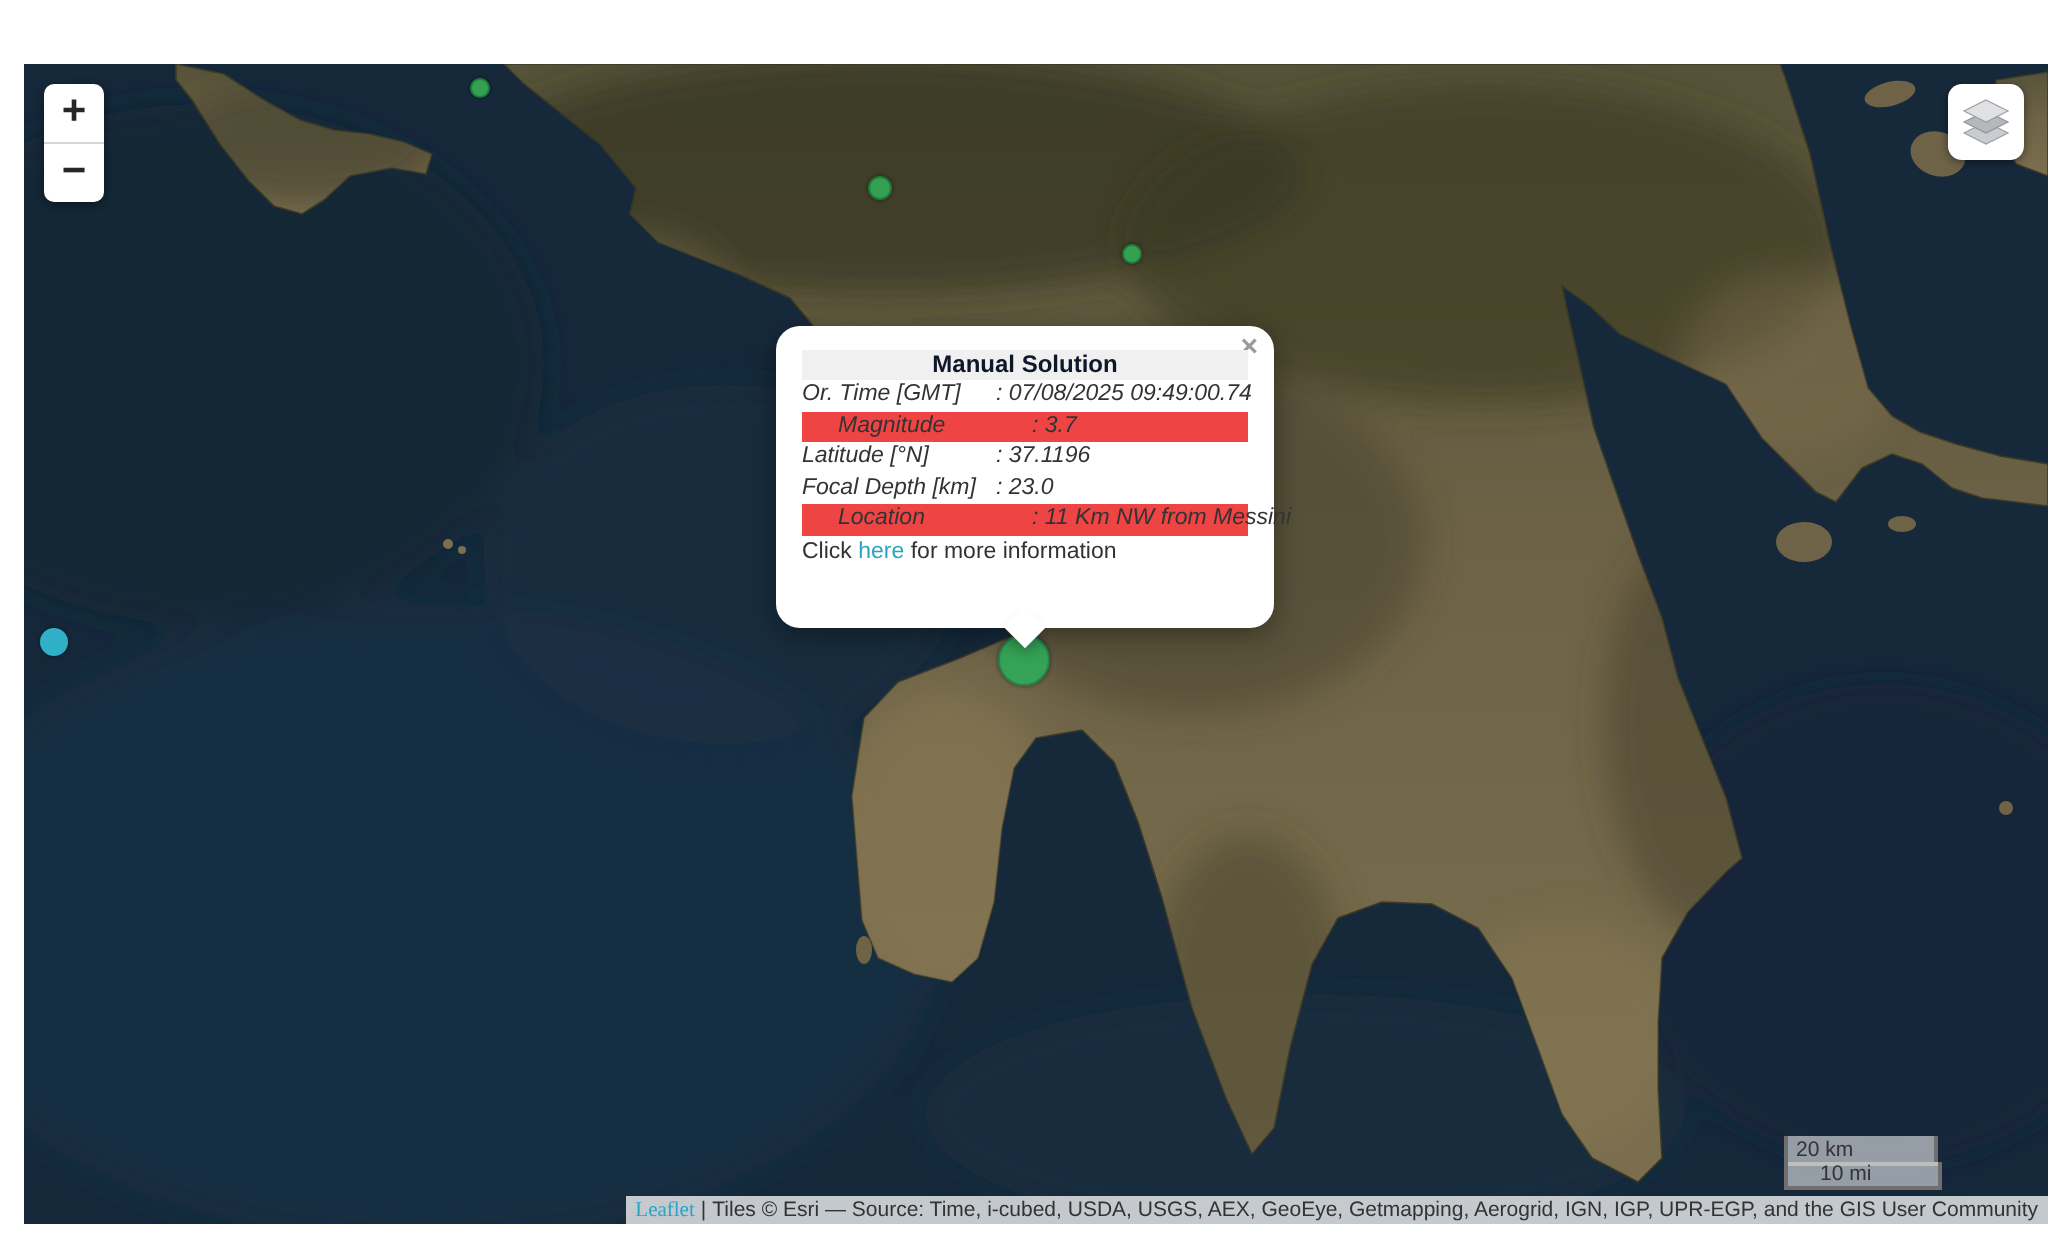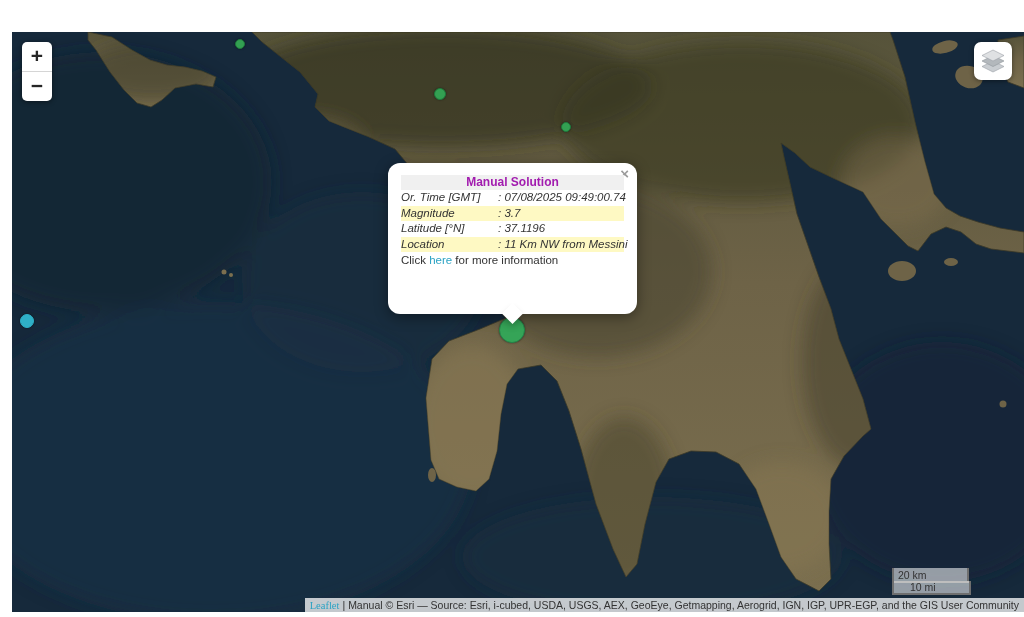--- a/index.html
+++ b/index.html
@@ -31,21 +31,21 @@
          background:#fff;border-radius:12px;
          box-shadow:0 3px 14px rgba(0,0,0,.4);z-index:5;}
   .p-tip{position:absolute;left:50%;bottom:-7px;width:15px;height:15px;margin-left:-8px;
          background:#fff;transform:rotate(45deg);box-shadow:3px 3px 6px rgba(0,0,0,.15);}
   .p-close{position:absolute;top:3px;right:8px;font-size:15px;line-height:15px;
            color:#9b9b9b;text-decoration:none;cursor:pointer;font-weight:bold;}
   .p-content{position:absolute;left:13px;right:13px;top:12px;font-size:11.5px;color:#333;}
   .p-title{background:#f0f0f0;text-align:center;font-weight:bold;
            height:15px;line-height:15px;font-size:12px;}
   .p-row{display:flex;height:15.5px;line-height:15.5px;white-space:nowrap;font-style:italic;}
-  .p-row.alt{background:#fef9c3;}
+  .p-row.alt{background:#ef4444;padding-left:18px;}
   .p-label{width:97px;flex:0 0 97px;}
   .p-value{flex:1;}
   .p-footer{height:17px;line-height:17px;white-space:nowrap;}
   .p-footer a{text-decoration:none;cursor:pointer;}
 
   
   .scale{position:absolute;left:880px;top:536px;font-size:10.5px;color:#333;}
   .scale-km{width:69px;height:12px;line-height:12px;padding:1px 0 0 4px;
             background:rgba(255,255,255,.55);
             border:2px solid #6f6f6f;border-top:none;box-sizing:content-box;}
@@ -153,40 +153,44 @@
       <polygon points="13,12 24,17.5 13,23 2,17.5" fill="#c9cdd1" stroke="#9aa0a6" stroke-width="0.6"></polygon>
       <polygon points="13,6.5 24,12 13,17.5 2,12" fill="#b3b8bc" stroke="#8f959b" stroke-width="0.6"></polygon>
       <polygon points="13,1 24,6.5 13,12 2,6.5" fill="#dfe1e3" stroke="#9aa0a6" stroke-width="0.6"></polygon>
     </svg>
   </div>
 
   <div class="popup">
     <div class="p-tip"></div>
     <a class="p-close">×</a>
     <div class="p-content">
-      <div class="p-title" style="color: #a21caf;">Manual Solution</div>
+      <div class="p-title" style="color: #0f172a;">Manual Solution</div>
       <div class="p-row">
         <span class="p-label">Or. Time [GMT]</span>
         <span class="p-value">: 07/08/2025 09:49:00.74</span>
       </div>
       <div class="p-row alt">
         <span class="p-label">Magnitude</span>
         <span class="p-value">: 3.7</span>
       </div>
       <div class="p-row">
         <span class="p-label">Latitude [°N]</span>
         <span class="p-value">: 37.1196</span>
+      </div>
+      <div class="p-row">
+        <span class="p-label">Focal Depth [km]</span>
+        <span class="p-value">: 23.0</span>
       </div>
       <div class="p-row alt">
         <span class="p-label">Location</span>
         <span class="p-value">: 11 Km NW from Messini</span>
       </div>
       <div class="p-footer"><span>Click </span><a style="color: rgb(43, 163, 196);">here</a><span> for more information</span></div>
     </div>
   </div>
 
   <div class="scale">
     <div class="scale-km">20 km</div>
     <div class="scale-mi">10 mi</div>
   </div>
 
-  <div class="attr"><a style="color: rgb(43, 163, 196); font-family: Liberation Serif, serif;">Leaflet</a><span class="sep">|</span><span>Manual © Esri — Source: Esri, i-cubed, USDA, USGS, AEX, GeoEye, Getmapping, Aerogrid, IGN, IGP, UPR-EGP, and the GIS User Community</span></div>
+  <div class="attr"><a style="color: rgb(43, 163, 196); font-family: Liberation Serif, serif;">Leaflet</a><span class="sep">|</span><span>Tiles © Esri — Source: Time, i-cubed, USDA, USGS, AEX, GeoEye, Getmapping, Aerogrid, IGN, IGP, UPR-EGP, and the GIS User Community</span></div>
 </div>
 
 </body></html>

